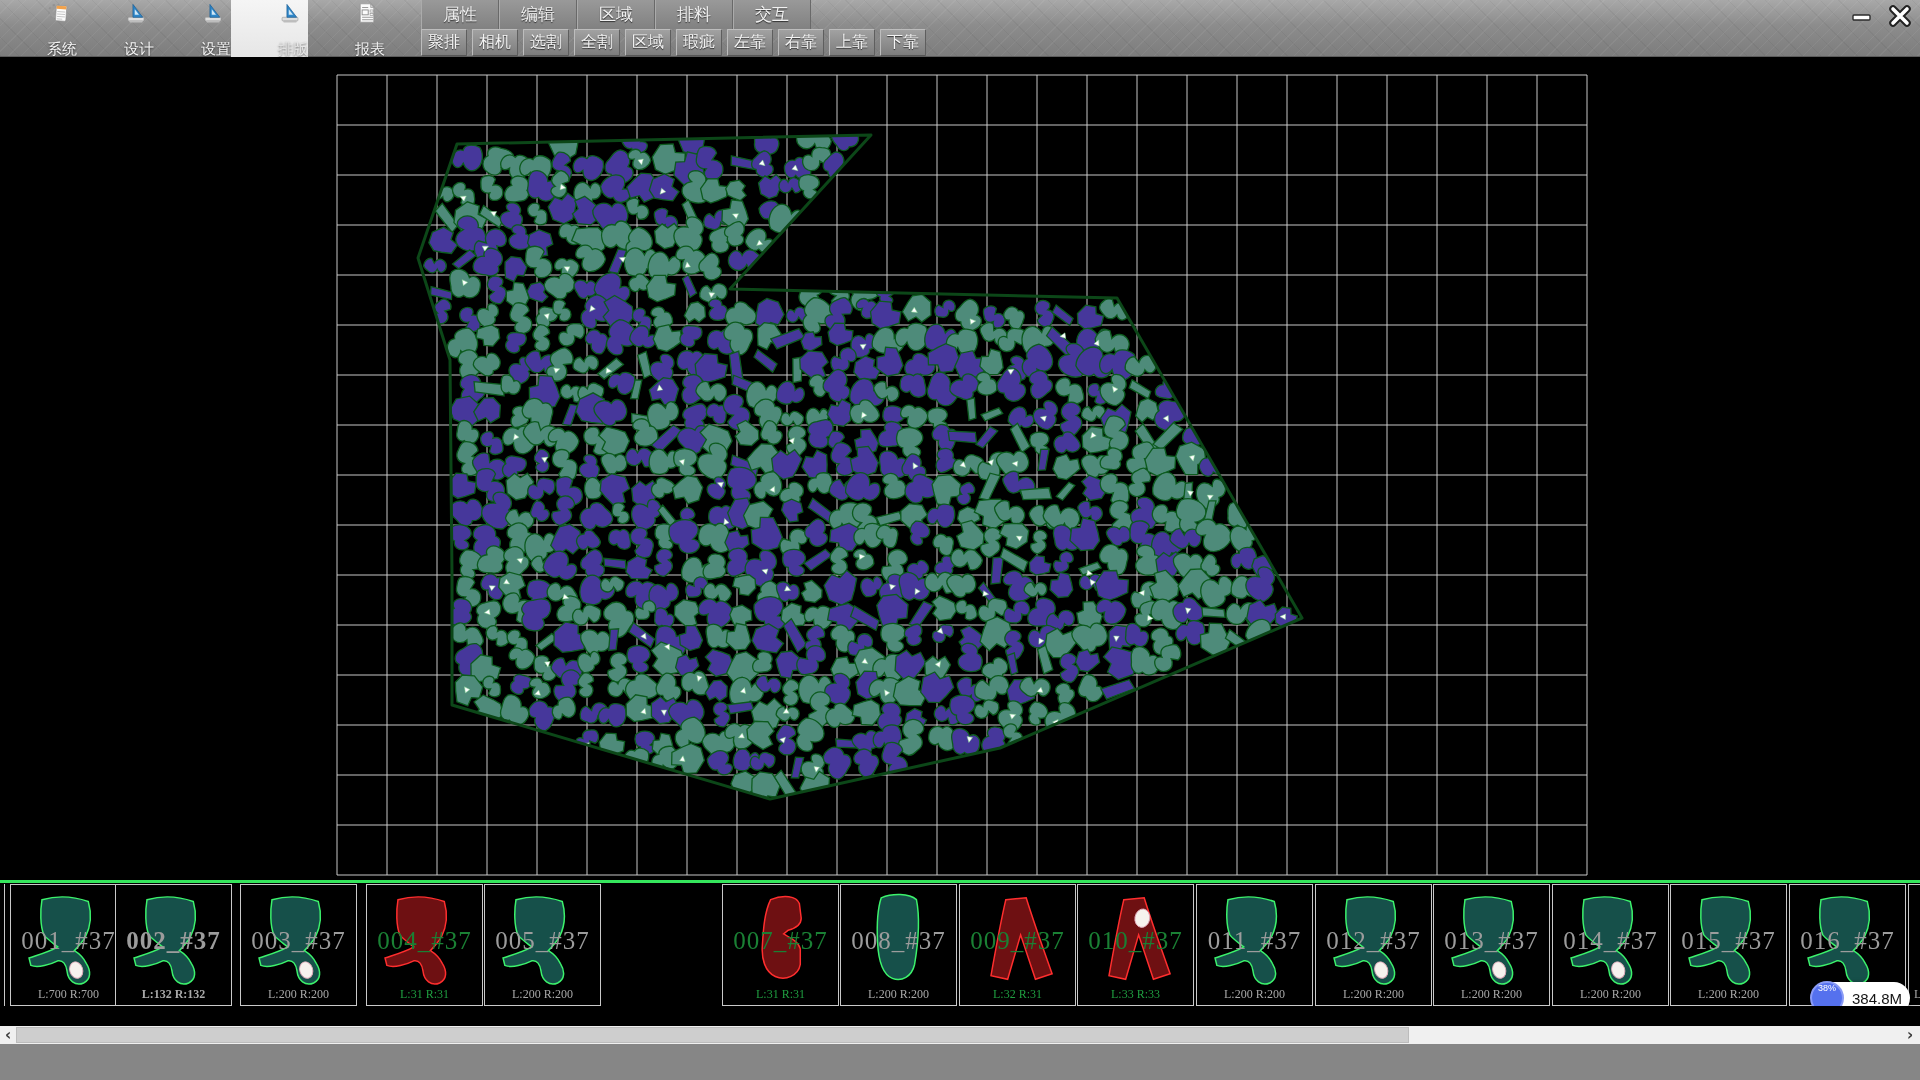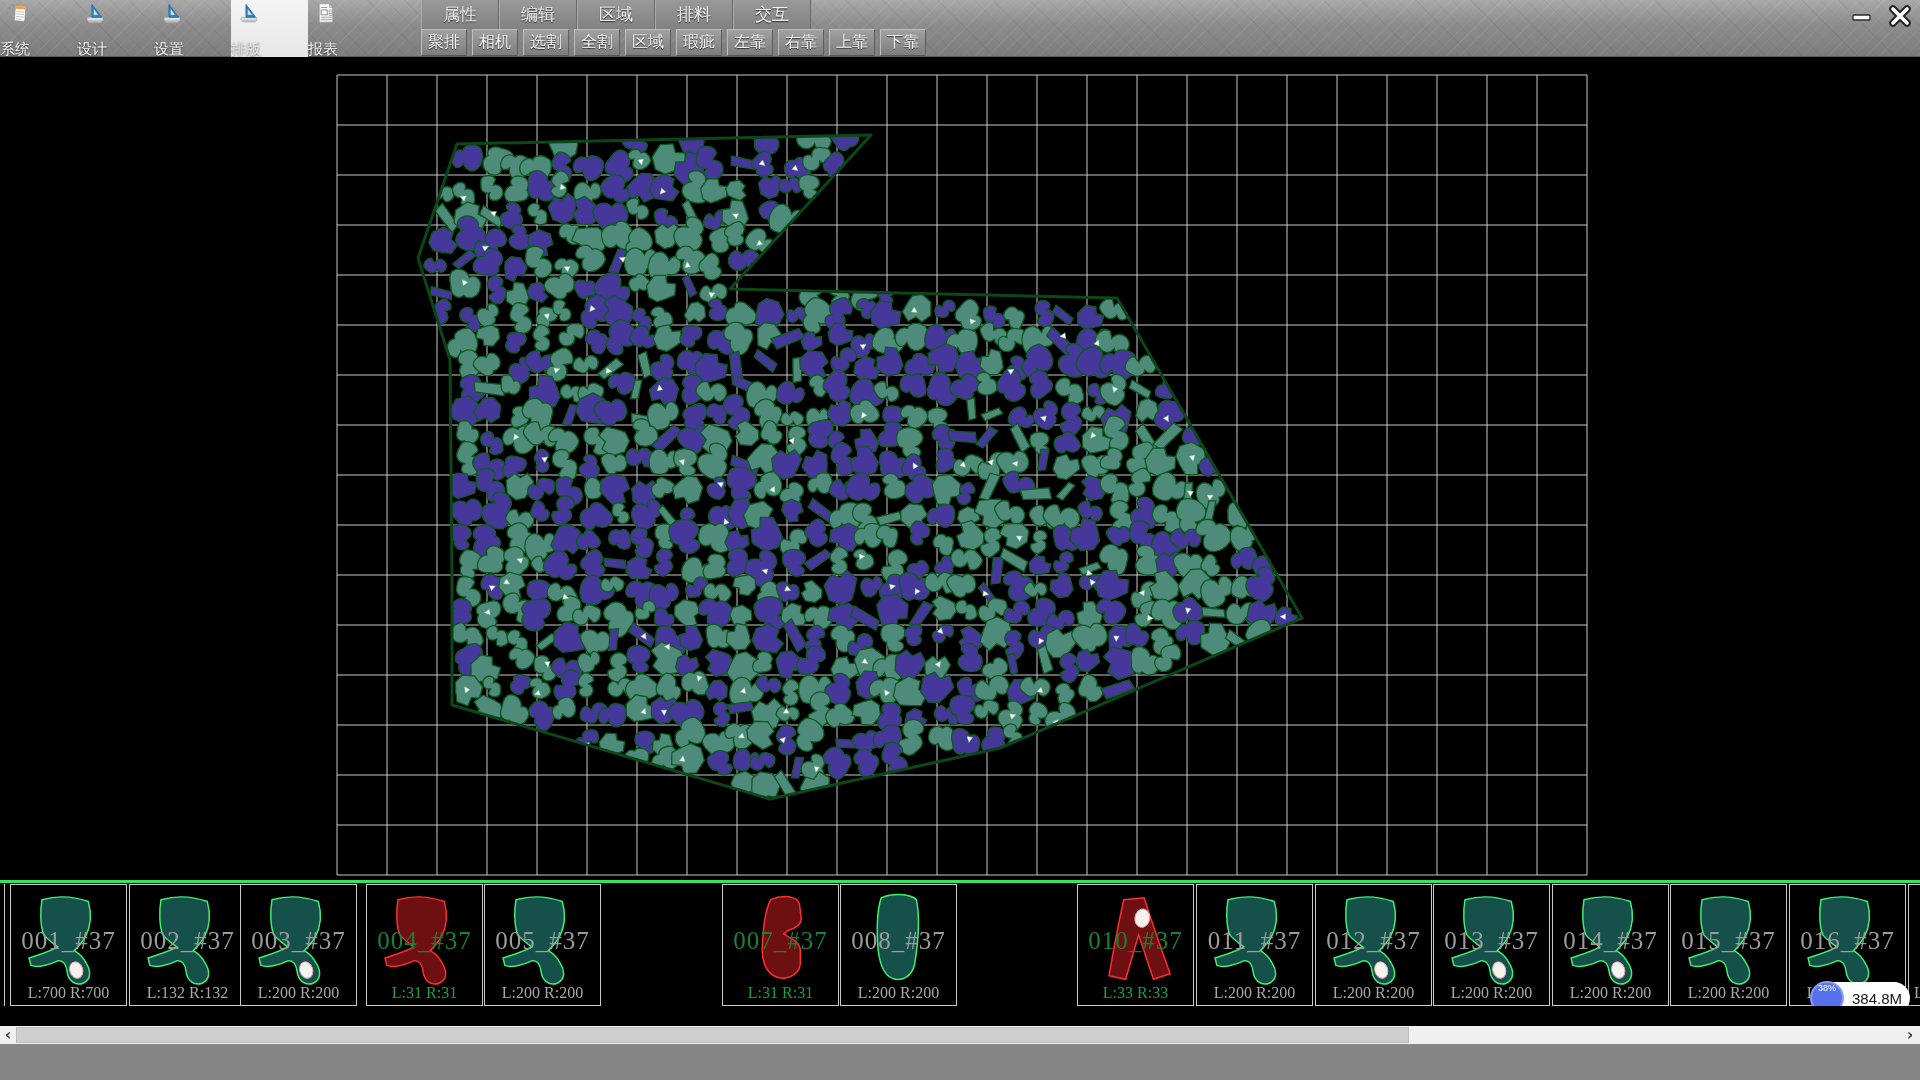--- a/index.html
+++ b/index.html
@@ -7,21 +7,21 @@
   #app{position:relative;width:1920px;height:1080px;background:#000;}
 
   
   .titlebar{position:absolute;left:0;top:0;width:1920px;height:57px;
     background:linear-gradient(180deg,#a8a8a8 0%,#8c8c8c 45%,#7d7d7d 100%);
     border-bottom:1px solid #5c5c5c;box-sizing:border-box;}
   .titlebar .texture{position:absolute;inset:0;pointer-events:none;
     background:repeating-linear-gradient(135deg,rgba(255,255,255,.055) 0 1px,transparent 1px 9px),
                repeating-linear-gradient(45deg,rgba(0,0,0,.045) 0 1px,transparent 1px 13px);}
   .big-buttons{position:absolute;left:0;top:0;height:57px;display:flex;}
-  .bigbtn{width:77px;height:57px;display:flex;flex-direction:column;align-items:flex-start;
+  .bigbtn{width:77px;height:57px;display:flex;flex-direction:column;align-items:flex-end;
     padding-top:2px;box-sizing:border-box;cursor:default;gap:16px;}
   .bigbtn.active{background:linear-gradient(180deg,#f5f5f5,#e6e6e6);}
   .bigbtn .icon{width:36px;height:36px;}
   .bigbtn .lbl{font-size:15px;color:#f5f5f5;text-shadow:0 1px 2px rgba(35,35,35,.9);line-height:17px;}
   .bigbtn.active .lbl{color:#e6e6e6;text-shadow:0 1px 2px rgba(95,95,95,.95);}
 
   .menu-rows{position:absolute;left:421px;top:0;}
   .menu-row1{display:flex;height:29px;}
   .menu-tab{width:78px;height:29px;display:flex;align-items:center;justify-content:center;
     font-size:17px;color:#f2f2f2;text-shadow:0 1px 1px rgba(30,30,30,.85);
@@ -42,21 +42,21 @@
   
   .thumbstrip{position:absolute;left:0;top:880px;width:1920px;height:126px;background:#000;overflow:hidden;}
   .strip-topline{position:absolute;left:0;top:0;width:1920px;height:3px;background:#35e65c;}
   .tiles{position:absolute;left:0;top:4px;width:1920px;height:122px;}
   .tile{position:absolute;top:0;width:117px;height:122px;background:#000;
     border:1px solid #c9c9c9;box-sizing:border-box;overflow:hidden;}
   .tile svg{position:absolute;left:0;top:0;}
   .tile .num{position:absolute;left:0;right:0;top:42px;text-align:center;
     font-family:"Liberation Serif",serif;font-size:25px;letter-spacing:1px;}
   .tile .quota{position:absolute;left:0;right:0;bottom:3px;text-align:center;
-    font-family:"Liberation Serif",serif;font-size:16px;}
+    font-family:"Liberation Serif",serif;font-size:12px;}
   .tile.teal .num{color:#9c9c9c}.tile.teal .quota{color:#a8a8a8}
   .tile.red .num{color:#1a8034}.tile.red .quota{color:#1f9e40}
   .tile.partial .quota{text-align:left;padding-left:5px;}
   .left-sliver{position:absolute;left:0;top:4px;width:4px;height:122px;background:#000;border-right:1px solid #c9c9c9;}
 
   .progress-pill{position:absolute;left:1812px;top:102px;width:98px;height:32px;background:#fff;
     border-radius:16px;box-shadow:0 1px 5px rgba(0,0,0,.4);z-index:5;}
   .pill-circle{position:absolute;left:-2px;top:-1px;width:34px;height:34px;border-radius:50%;
     background:#5571ee;border:2px solid #8a9bf6;box-sizing:border-box;
     display:flex;align-items:flex-start;justify-content:center;color:#fff;font-size:9px;}
@@ -915,21 +915,21 @@
         <div class="tile teal" style="left: 10px;">
           <svg width="115" height="120" viewBox="0 0 118 122">
             <g transform="translate(9,5) scale(0.95)">
               <path d="M24,10 C42,5 60,7 74,12 C78,26 76,40 71,50 C67,57 63,61 59,65 C64,68 69,73 72,79 C77,87 77,96 69,100 C60,104 52,97 51,87 C50,80 47,75 41,76 C33,80 20,84 12,81 L10,73 C22,69 33,66 41,61 C36,57 30,53 26,48 C22,38 22,22 24,10 Z" fill="#16504a" stroke="#3cf26c" stroke-width="1.6"></path>
               <ellipse cx="61" cy="86" rx="7" ry="9" transform="rotate(-18 61 86)" fill="#f6f2ee" stroke="#e0a8b8" stroke-width="1"></ellipse>
             </g>
           </svg>
           <span class="num">001_#37</span>
           <span class="quota">L:700 R:700</span>
         </div>
-        <div class="tile teal" style="left: 129px;">
+        <div class="tile teal" style="left: 115px; font-weight: bold;">
           <svg width="115" height="120" viewBox="0 0 118 122">
             <g transform="translate(9,5) scale(0.95)">
               <path d="M24,10 C42,5 60,7 74,12 C78,26 76,40 71,50 C67,57 63,61 59,65 C64,68 69,73 72,79 C77,87 77,96 69,100 C60,104 52,97 51,87 C50,80 47,75 41,76 C33,80 20,84 12,81 L10,73 C22,69 33,66 41,61 C36,57 30,53 26,48 C22,38 22,22 24,10 Z" fill="#16504a" stroke="#3cf26c" stroke-width="1.6"></path>
             </g>
           </svg>
           <span class="num">002_#37</span>
           <span class="quota">L:132 R:132</span>
         </div>
         <div class="tile teal" style="left: 240px;">
           <svg width="115" height="120" viewBox="0 0 118 122">
@@ -969,20 +969,29 @@
           <span class="quota">L:31 R:31</span>
         </div>
         <div class="tile teal" style="left: 840px;">
           <svg width="115" height="120" viewBox="0 0 118 122">
             <g transform="translate(9,5) scale(0.95)">
               <path d="M34,8 C46,3 64,3 72,10 C76,30 74,56 70,80 C67,93 56,99 46,95 C36,91 31,76 30,56 C29,36 30,20 34,8 Z" fill="#16504a" stroke="#3cf26c" stroke-width="1.6"></path>
             </g>
           </svg>
           <span class="num">008_#37</span>
           <span class="quota">L:200 R:200</span>
+        </div>
+        <div class="tile red" style="left: 959px;">
+          <svg width="115" height="120" viewBox="0 0 118 122">
+            <g transform="translate(9,5) scale(0.95)">
+              <path d="M40,10 L62,8 C70,34 80,62 90,90 L72,96 L56,48 L42,96 L24,92 C29,64 34,36 40,10 Z" fill="#6e1012" stroke="#ff2e2e" stroke-width="1.6"></path>
+            </g>
+          </svg>
+          <span class="num">009_#37</span>
+          <span class="quota">L:32 R:31</span>
         </div>
         <div class="tile red" style="left: 1077px;">
           <svg width="115" height="120" viewBox="0 0 118 122">
             <g transform="translate(9,5) scale(0.95)">
               <path d="M40,10 L62,8 C70,34 80,62 90,90 L72,96 L56,48 L42,96 L24,92 C29,64 34,36 40,10 Z" fill="#6e1012" stroke="#ff2e2e" stroke-width="1.6"></path>
               <ellipse cx="60" cy="30" rx="8" ry="10" transform="rotate(10 60 30)" fill="#f6f2ee" stroke="#e0a8b8" stroke-width="1"></ellipse>
             </g>
           </svg>
           <span class="num">010_#37</span>
           <span class="quota">L:33 R:33</span>

